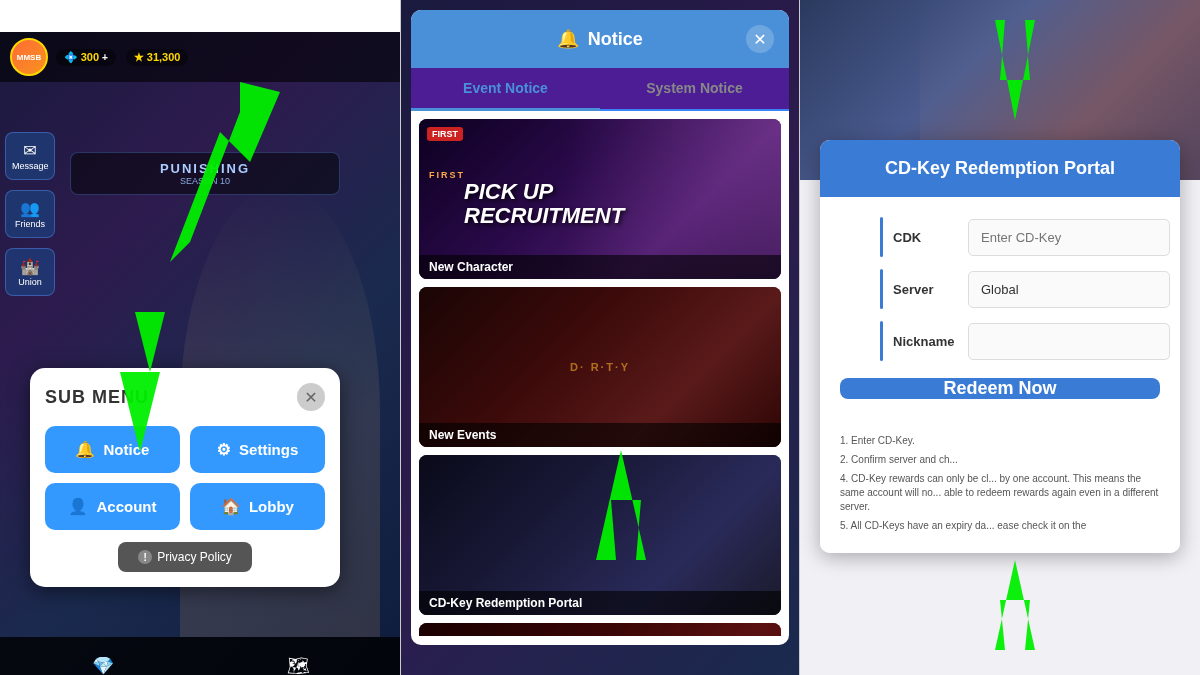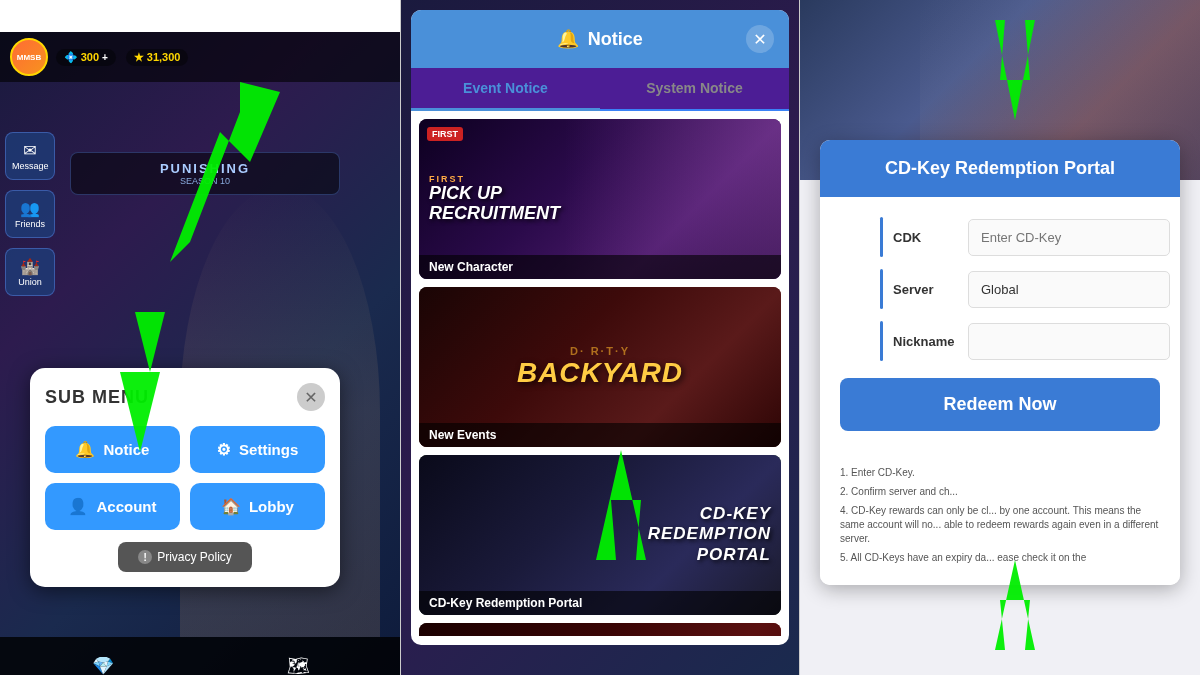--- a/index.html
+++ b/index.html
@@ -434,21 +434,20 @@
     .field-input.has-value {
       color: #333;
     }
 
     .redeem-btn {
       width: 100%;
       background: #3a7bd5;
       color: white;
       border: none;
       border-radius: 8px;
-      padding: 16px;
       font-size: 18px;
       font-weight: bold;
       cursor: pointer;
       margin-top: 5px;
     }
 
     .cdkey-notes {
       padding: 15px 20px;
       background: white;
     }
@@ -597,44 +596,40 @@
       </div>
 
       <div class="notice-content">
 
         <div class="notice-item notice-item-1">
           <div class="notice-item-bg">
             <div style="position:absolute;inset:0;background:linear-gradient(135deg,#0d0020 0%,#2a0a4a 40%,#4a1a6a 70%,#1a0035 100%);"></div>
             <div style="position:absolute;right:0;top:0;bottom:0;width:60%;background:linear-gradient(90deg,transparent,rgba(180,100,200,0.3));"></div>
             <div style="position:absolute;left:10px;top:50%;transform:translateY(-50%);">
               <div style="color:#ffaa44;font-size:9px;font-weight:bold;letter-spacing:2px;">FIRST</div>
-              <div style="color:white;font-size:18px;font-weight:900;font-style:italic;line-height:1.1;text-shadow:2px 2px 4px rgba(0,0,0,0.8);">PICK UP<br>RECRUITMENT</div>
+              <div style="color:white;font-size:22px;font-weight:900;font-style:italic;line-height:1.1;text-shadow:2px 2px 4px rgba(0,0,0,0.8);margin-left:35px;">PICK UP<br>RECRUITMENT</div>
             </div>
           </div>
           <div class="notice-item-label">New Character</div>
           <div class="first-badge">FIRST</div>
         </div>
 
         <div class="notice-item notice-item-2">
           <div class="notice-item-bg">
             <div style="position:absolute;inset:0;background:linear-gradient(135deg,#1a0505 0%,#3d0a0a 40%,#5a1a1a 70%,#2d0505 100%);"></div>
             <div style="position:absolute;left:50%;top:50%;transform:translate(-50%,-50%);text-align:center;">
               <div style="color:#cc8822;font-size:11px;font-weight:bold;letter-spacing:2px;opacity:0.8;">D· R·T·Y</div>
-              <div style="color:#ffcc44;font-size:28px;font-weight:900;font-style:italic;text-shadow:2px 2px 6px rgba(0,0,0,0.8);letter-spacing:1px;">BACKYARD</div>
             </div>
           </div>
           <div class="notice-item-label">New Events</div>
         </div>
 
         <div class="notice-item notice-item-3">
           <div class="notice-item-bg">
             <div style="position:absolute;inset:0;background:linear-gradient(135deg,#0a0a1a 0%,#1a1a3a 40%,#2a2a5a 70%,#1a1a2a 100%);"></div>
-            <div style="position:absolute;right:10px;top:50%;transform:translateY(-50%);text-align:right;">
-              <div style="color:white;font-size:17px;font-weight:900;font-style:italic;text-shadow:2px 2px 4px rgba(0,0,0,0.8);line-height:1.2;letter-spacing:1px;">CD-KEY<br>REDEMPTION<br>PORTAL</div>
-            </div>
           </div>
           <div class="notice-item-label">CD-Key Redemption Portal</div>
         </div>
 
         <div class="notice-item notice-item-4" style="height:130px;">
           <div class="notice-item-bg">
             <div style="position:absolute;inset:0;background:linear-gradient(135deg,#1a0000 0%,#3a0505 40%,#5a1010 70%,#4a0808 100%);"></div>
 
           </div>
 

